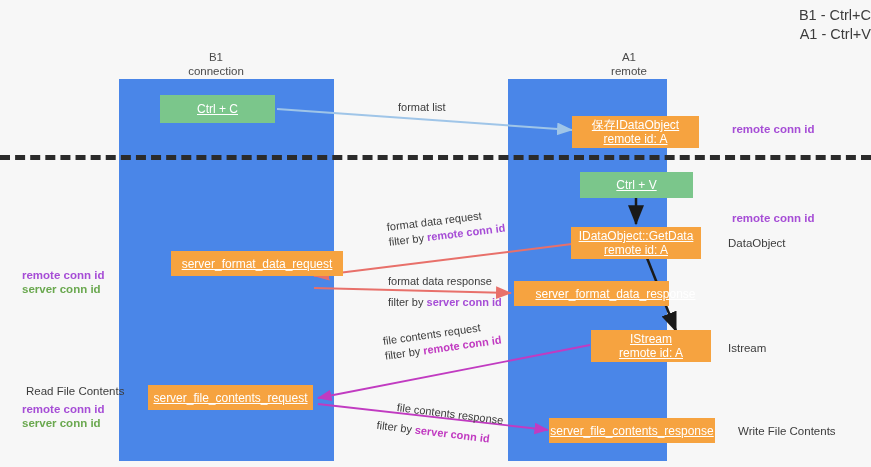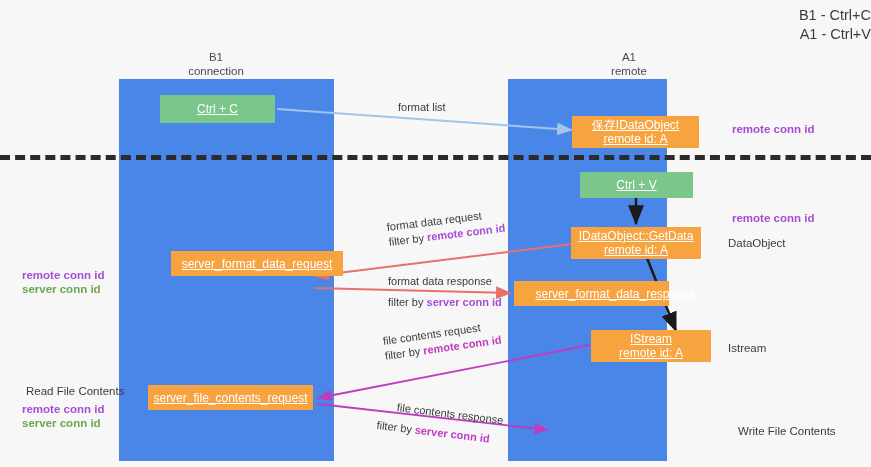--- a/index.html
+++ b/index.html
@@ -153,20 +153,21 @@
 
   <div class="node orange" style="left:152px; top:251px; width:172px; height:25px;margin-left:19px;">server_format_data_request</div>
 
   <div class="node orange" style="left:514px; top:281px; width:155px; height:25px;padding-left:48px;">server_format_data_response</div>
 
   <div class="node orange" style="left:591px; top:330px; width:120px; height:32px;">IStream
 remote id: A</div>
 
   <div class="node orange" style="left:148px; top:385px; width:165px; height:25px;">server_file_contents_request</div>
 
+  <div class="node orange" style="left:549px; top:418px; width:166px; height:25px;">server_file_contents_response</div>
 
   <div class="dash-divider"></div>
 
   <div class="side-note note-purple" style="left:732px; top:122px;">remote conn id</div>
   <div class="side-note note-purple" style="left:732px; top:211px;">remote conn id</div>
   <div class="side-note" style="left:728px; top:236px;">DataObject</div>
   <div class="side-note" style="left:728px; top:341px;">Istream</div>
   <div class="side-note" style="left:738px; top:424px;">Write File Contents</div>
 
   <div class="side-note note-purple" style="left:22px; top:268px;">remote conn id</div>

